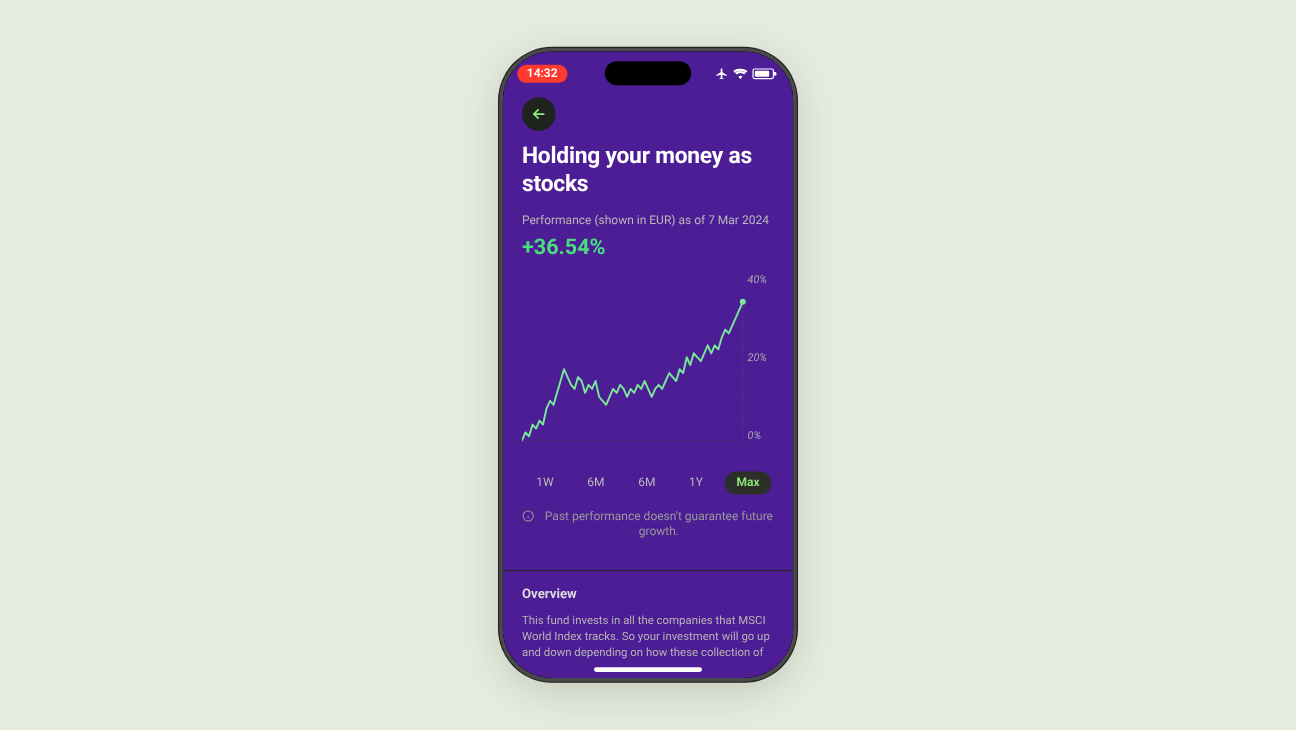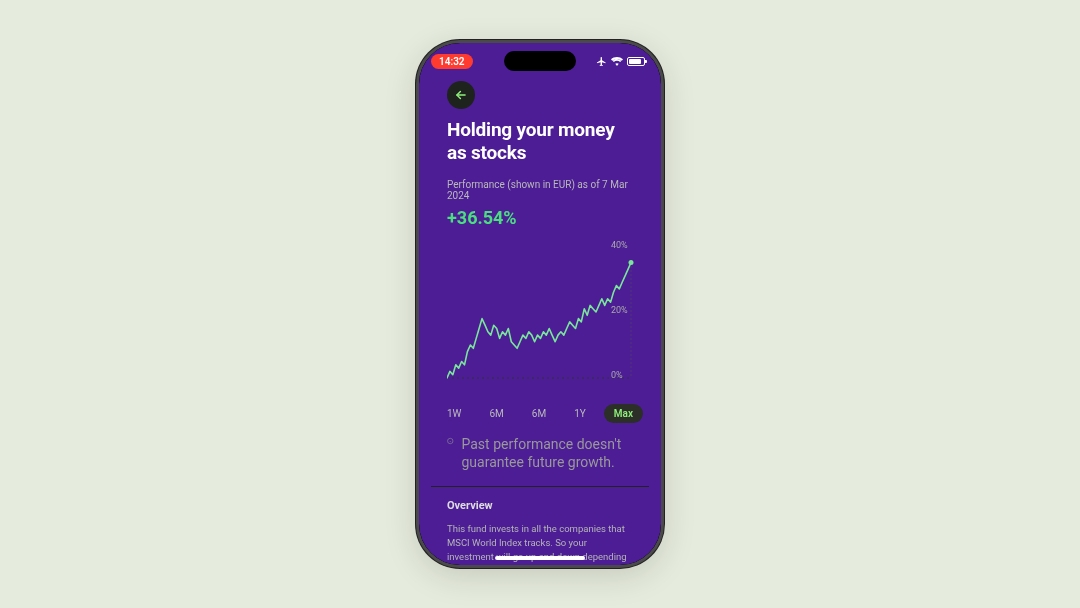--- a/index.html
+++ b/index.html
@@ -42,50 +42,50 @@
     position: absolute; left: 50%; transform: translateX(-50%);
     top: 8px; width: 72px; height: 20px; background: #000; border-radius: 12px;
   }
   .status-icons { display: flex; align-items: center; gap: 4px; }
   .status-icons svg, .status-icons .battery { display:block; }
   .battery {
     width: 18px; height: 9px; border: 1px solid #fff; border-radius: 2px; position: relative;
   }
   .battery::after { content:""; position:absolute; right:-3px; top:2px; width:2px; height:3px; background:#fff; border-radius:0 1px 1px 0;}
   .battery-fill { position:absolute; left:1px; top:1px; bottom:1px; width:12px; background:#fff; border-radius:1px;}
-  .content { flex:1; overflow:hidden; padding: 0 28px; }
+  .content { flex:1; overflow:hidden; padding: 0 16px; }
   .back-btn {
     width: 28px; height: 28px; border-radius: 50%;
     background: #1f231d; display: flex; align-items: center; justify-content: center;
     margin-top: 2px; margin-bottom: 10px;
   }
   h1.page-title {
     font-size: 19px; font-weight: 700; line-height: 1.2; letter-spacing: -0.2px;
     margin-bottom: 14px;
   }
   .perf-label { font-size: 10px; color: #b9b9b9; margin-bottom: 6px; }
   .perf-value { font-size: 18px; font-weight: 700; color: #4ade80; margin-bottom: 10px; }
   .chart-wrap { position: relative; height: 148px; margin-bottom: 6px; }
   .chart-axis-labels {
     position: absolute; right: 0; top: 0; bottom: 0; width: 26px;
     display:flex; flex-direction:column; justify-content:space-between;
-    font-size: 9px; color: #aaa; text-align: left; padding: 2px 0 6px 4px;
+    font-size: 9px; color: #aaa; text-align: left; padding: 2px 0 6px 4px; font-style: italic;
   }
   svg.chart { position:absolute; left:0; top:0; }
   .range-row {
     display:flex; align-items:center; justify-content:center; gap: 8px;
     margin: 18px 0 12px;
   }
   .range-btn {
     font-size: 10px; color: #bbb; padding: 4px 10px; border-radius: 12px;
   }
   .range-btn.active { background: #2b2f28; color: #8fef7b; font-weight: 600; }
   .disclaimer {
     display:flex; gap:8px; align-items:flex-start;
-    font-size: 14px; color: #999; line-height: 1.35; margin-bottom: 14px;
+    font-size: 10px; color: #999; line-height: 1.35; margin-bottom: 24px; text-align: center;
   }
   .divider { height:1px; background:#222; margin: 0 -16px; }
   .section-title { font-size: 11px; color: #ddd; margin: 12px 0 10px; font-weight: bold; }
   .section-body { font-size: 9.5px; color: #b5b5b5; line-height: 1.45; }
   .home-indicator {
     position:absolute; bottom:5px; left:50%; transform:translateX(-50%);
     width: 90px; height: 4px; background:#fff; border-radius:3px;
   }
 </style>
 </head>

